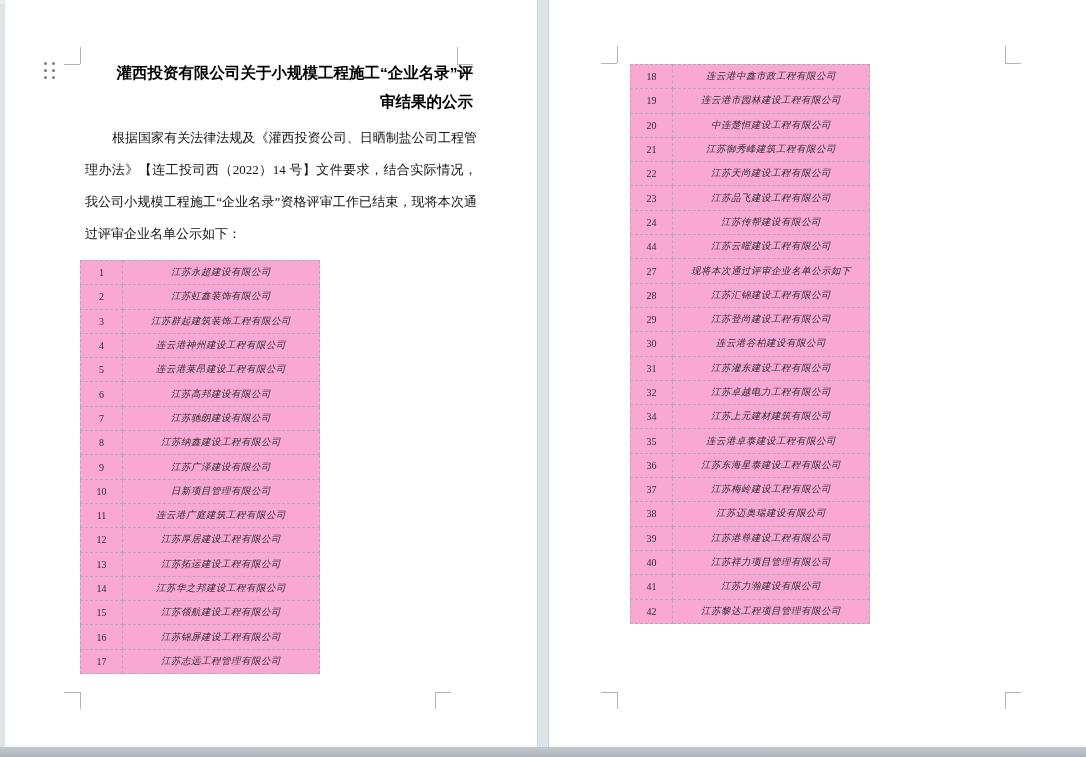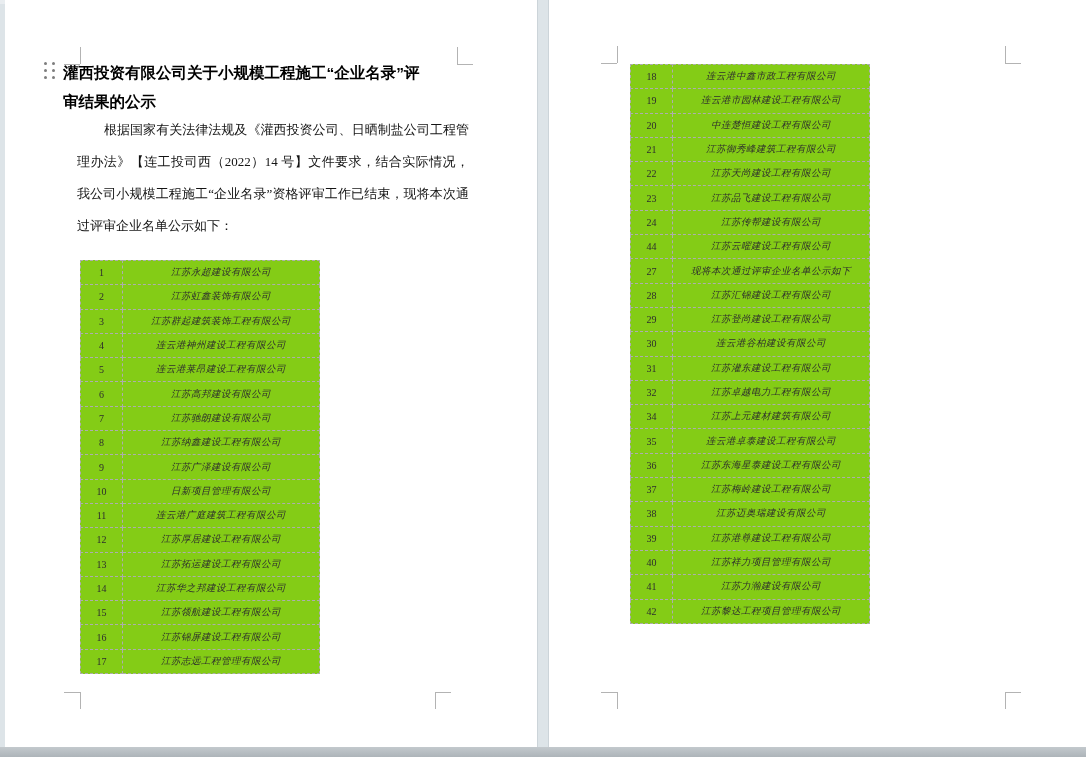--- a/index.html
+++ b/index.html
@@ -14,29 +14,29 @@
   .page-1{left:5px;width:532px;}
   .page-2{left:549px;width:537px;}
   
   .mark{position:absolute;background:#b3b3b3;}
   .mh{height:1px;width:16px;}
   .mv{width:1px;height:17px;}
   
   .drag-handle{position:absolute;left:39px;top:62px;display:grid;grid-template-columns:4px 4px;grid-template-rows:4px 4px 4px;column-gap:4px;row-gap:3px;cursor:move;}
   .drag-handle i{width:3px;height:3px;border-radius:50%;background:#7d7d7d;}
   
-  .doc-title{position:absolute;left:58px;top:58px;width:410px;text-align:left;
+  .doc-title{position:absolute;left:58px;top:58px;width:410px;text-align:right;
     font-family:"Liberation Sans",sans-serif;font-weight:bold;color:#000;
     font-size:15.5px;line-height:29px;}
   .doc-title div{white-space:nowrap;}
-  .doc-paragraph{position:absolute;left:68px;top:110px;width:392px;margin:4px;
+  .doc-paragraph{position:absolute;left:68px;top:110px;width:392px;margin:12px;
     font-size:13px;line-height:32px;color:#141414;text-align:justify;text-indent:27px;
     font-family:"Liberation Serif",serif;}
   
-  table.company{position:absolute;border-collapse:collapse;table-layout:fixed;width:238px;background:#84cc16;}
+  table.company{position:absolute;border-collapse:collapse;table-layout:fixed;width:238px;background:#f9a8d4;}
   .page-1 table.company{left:75px;top:260px;}
   .page-2 table.company{left:81px;top:64px;}
   table.company td{border:1px dashed #adadad;height:23.3px;padding:0;text-align:center;vertical-align:middle;color:#2e2e2e;overflow:hidden;white-space:nowrap;}
   table.company td.num{width:41px;font-size:10px;font-family:"Liberation Serif",serif;}
   table.company td.name{width:196px;font-size:9.5px;letter-spacing:0.5px;font-style:italic;}
 </style>
 </head>
 <body>
 
 <div class="canvas">

